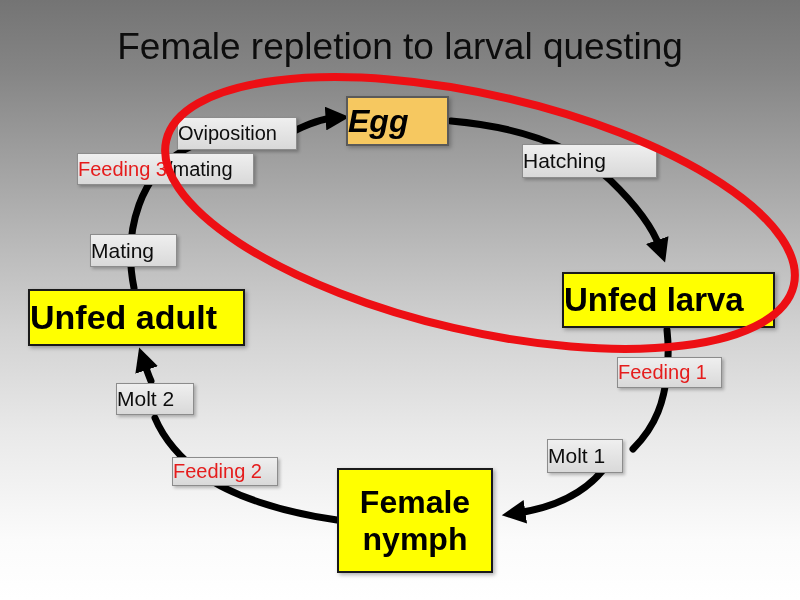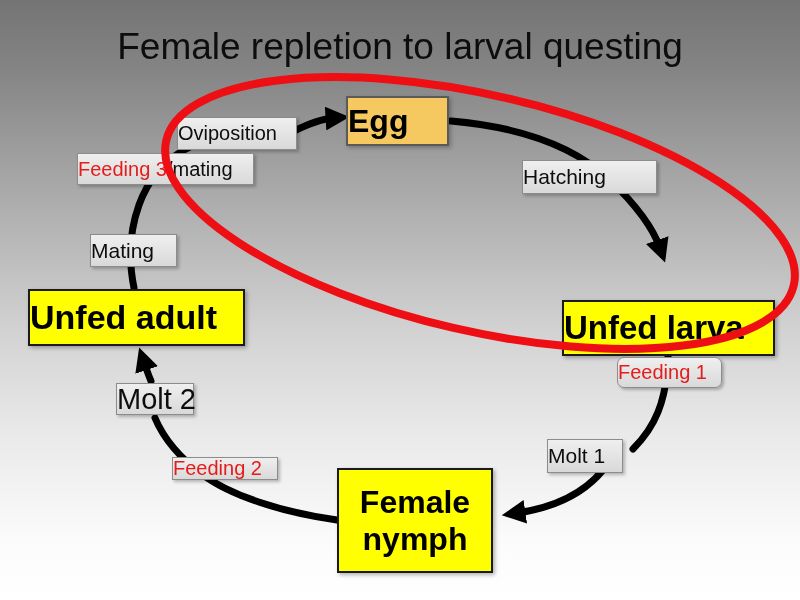--- a/index.html
+++ b/index.html
@@ -58,49 +58,49 @@
     <path class="arrow" d="M 603,470 C 585,492 558,507 517,513" marker-end="url(#ah)"></path>
     <path class="arrow" d="M 337,520 C 280,512 230,495 203,475 C 180,458 163,437 155,418"></path>
     <path class="arrow" d="M 151,381 C 148,374 146,368 144,362" marker-end="url(#ah)"></path>
     <path class="arrow" d="M 134,288 C 128,258 130,230 139,205 C 148,180 163,162 184,150 C 198,142 214,137 228,135"></path>
   </svg>
 
   <div class="node process" style="left:177px;top:117px;width:120px;height:33px;font-size:20px;">
     <span>Oviposition</span>
   </div>
 
-  <div class="node egg" style="left:346px;top:96px;width:103px;height:50px;font-size:32px;">
+  <div class="node egg" style="left:346px;top:96px;width:103px;height:50px;font-size:32px;font-style:italic;">
     <span>Egg</span>
   </div>
 
-  <div class="node process" style="left:522px;top:144px;width:135px;height:34px;font-size:21px;margin-top:16px;">
+  <div class="node process" style="left:522px;top:144px;width:135px;height:34px;font-size:21px;">
     <span>Hatching</span>
   </div>
 
-  <div class="node stage" style="left:562px;top:272px;width:213px;height:56px;font-size:33px;margin-top:28px;">
+  <div class="node stage" style="left:562px;top:272px;width:213px;height:56px;font-size:33px;">
     <span>Unfed larva</span>
   </div>
 
-  <div class="node process" style="left:617px;top:357px;width:105px;height:31px;font-size:20px;border-radius:7px;">
+  <div class="node process" style="left:617px;top:357px;width:105px;height:31px;font-size:20px;">
     <span class="red-text">Feeding 1</span>
   </div>
 
   <div class="node process" style="left:547px;top:439px;width:76px;height:34px;font-size:21px;">
     <span>Molt 1</span>
   </div>
 
   <div class="node stage" style="left:337px;top:468px;width:156px;height:105px;font-size:32px;">
     <span class="wrap">Female nymph</span>
   </div>
 
-  <div class="node process" style="left:172px;top:457px;width:106px;height:23px;font-size:20px;">
+  <div class="node process" style="left:172px;top:457px;width:106px;height:29px;font-size:20px;">
     <span class="red-text">Feeding 2</span>
   </div>
 
-  <div class="node process" style="left:116px;top:383px;width:78px;height:32px;font-size:29px;">
+  <div class="node process" style="left:116px;top:383px;width:78px;height:32px;font-size:21px;">
     <span>Molt 2</span>
   </div>
 
   <div class="node stage" style="left:28px;top:289px;width:217px;height:57px;font-size:34px;">
     <span>Unfed adult</span>
   </div>
 
   <div class="node process" style="left:90px;top:234px;width:87px;height:33px;font-size:21px;">
     <span>Mating</span>
   </div>

